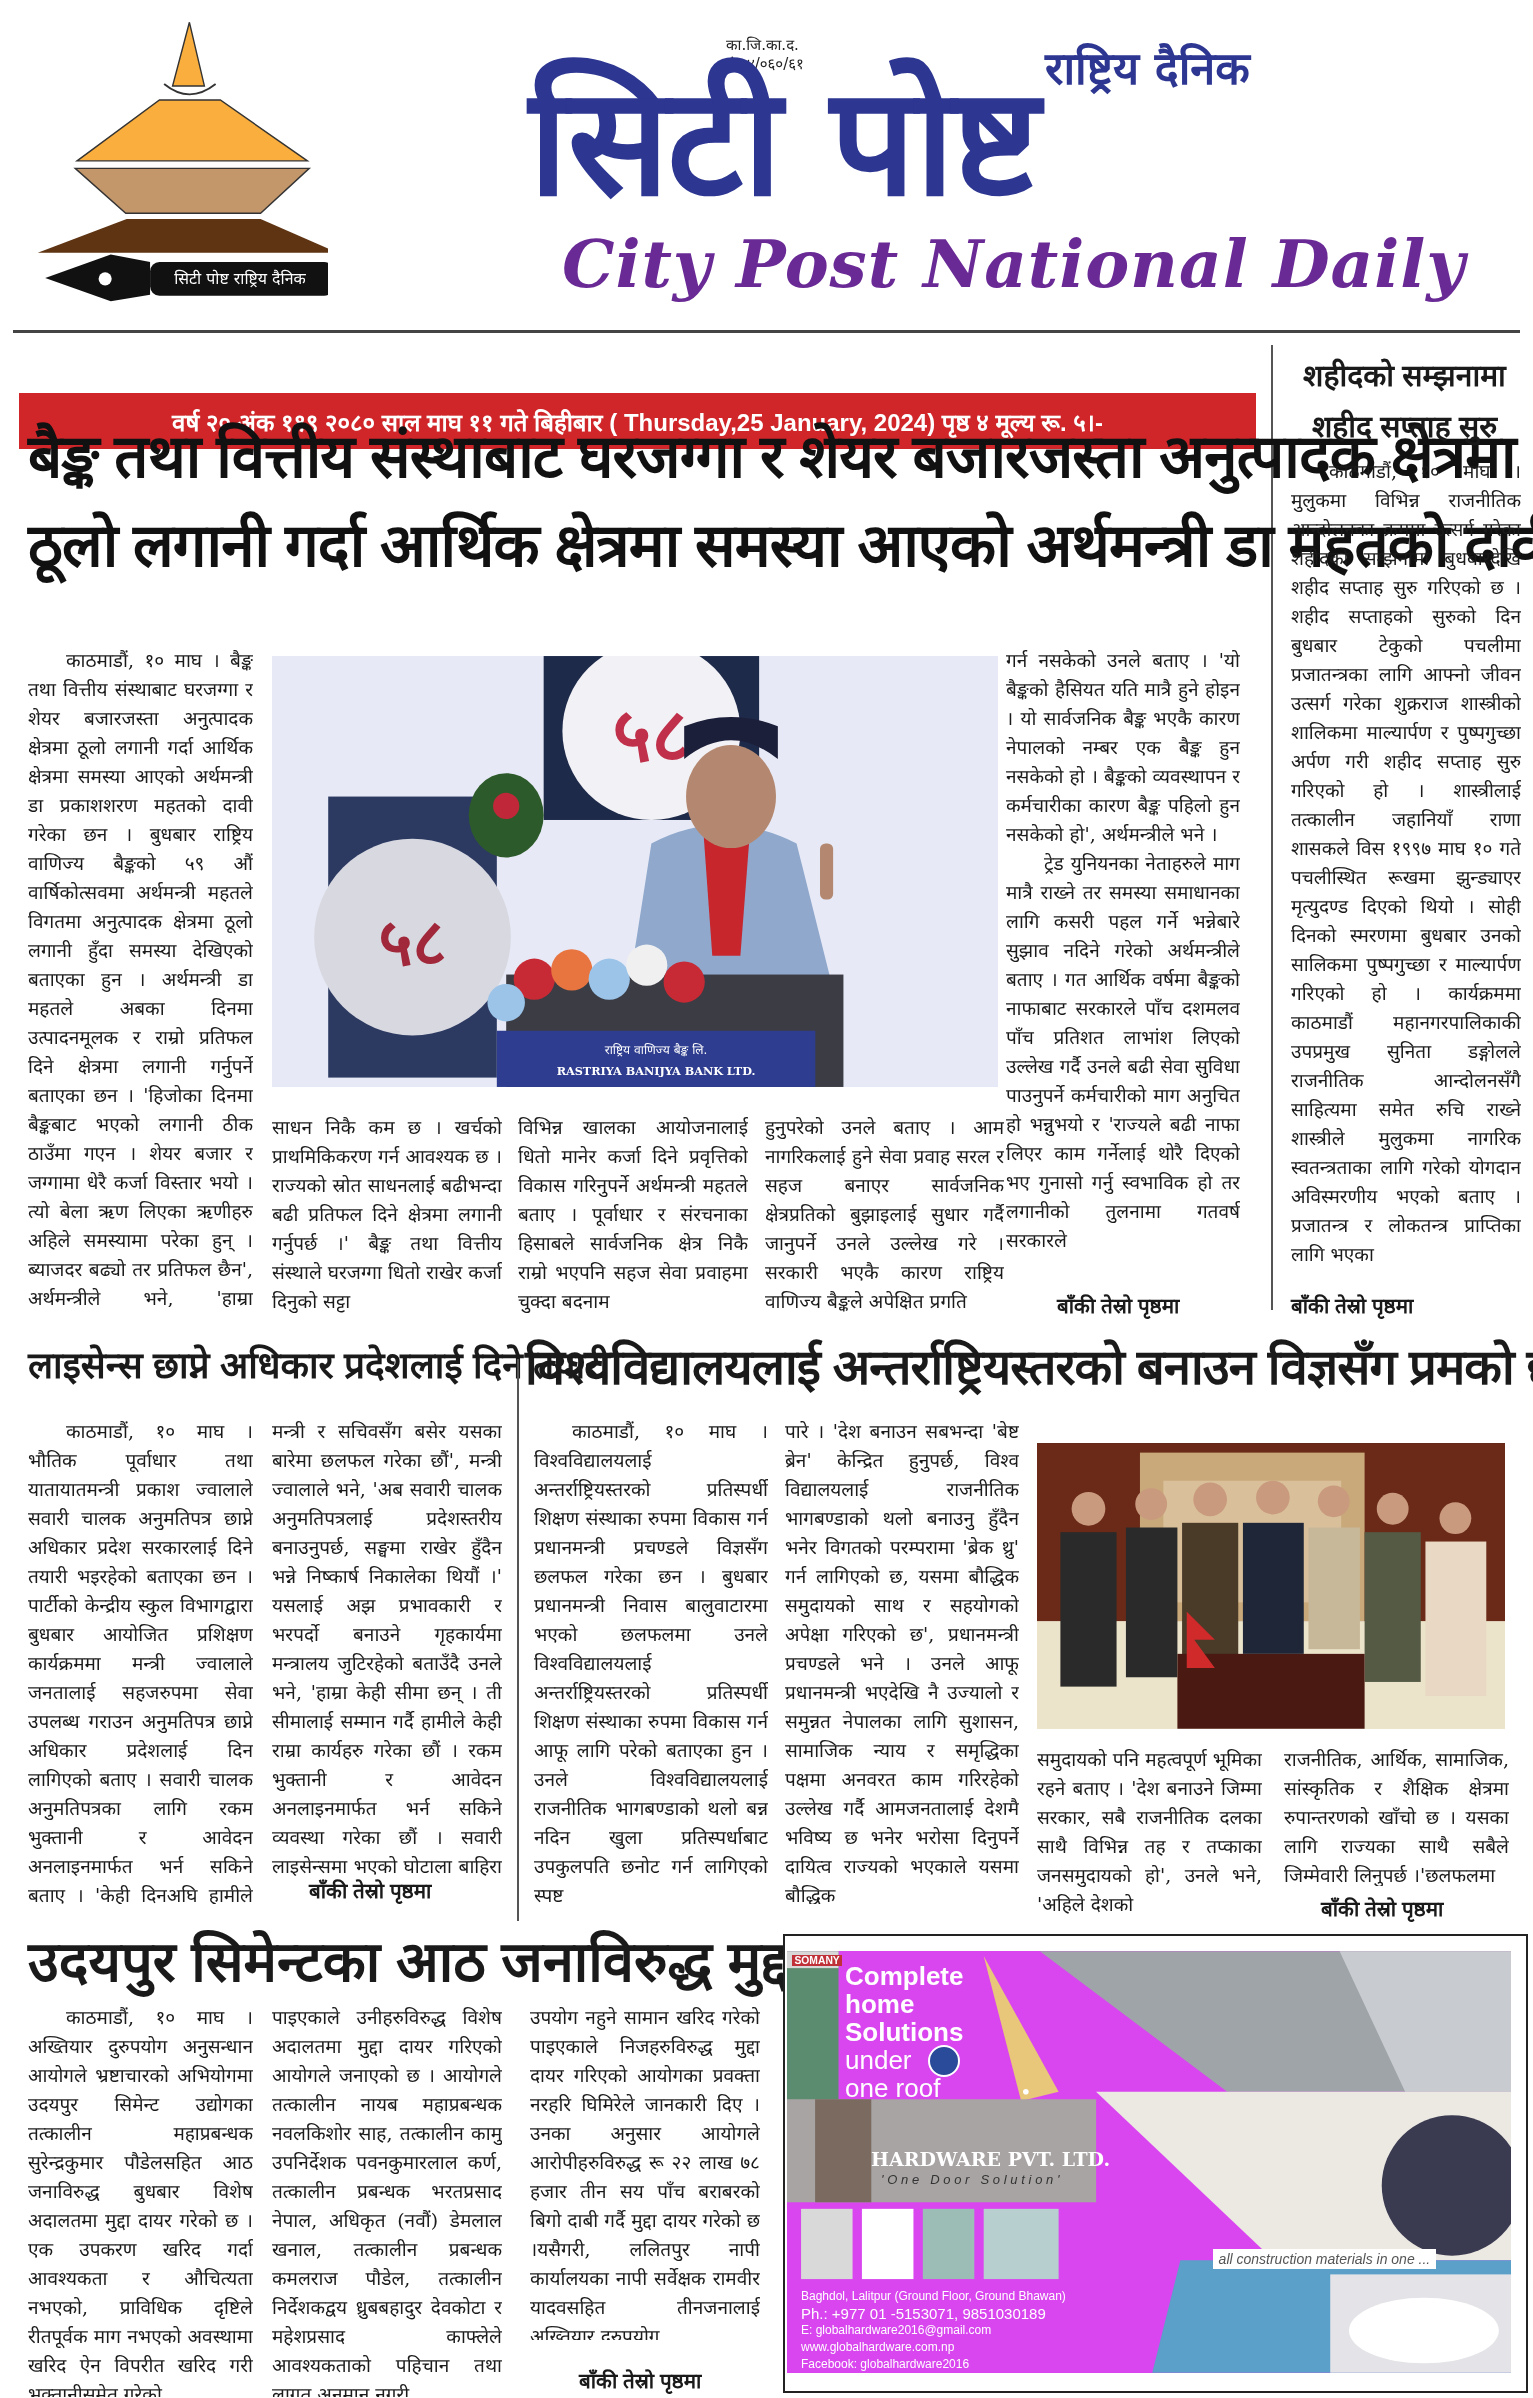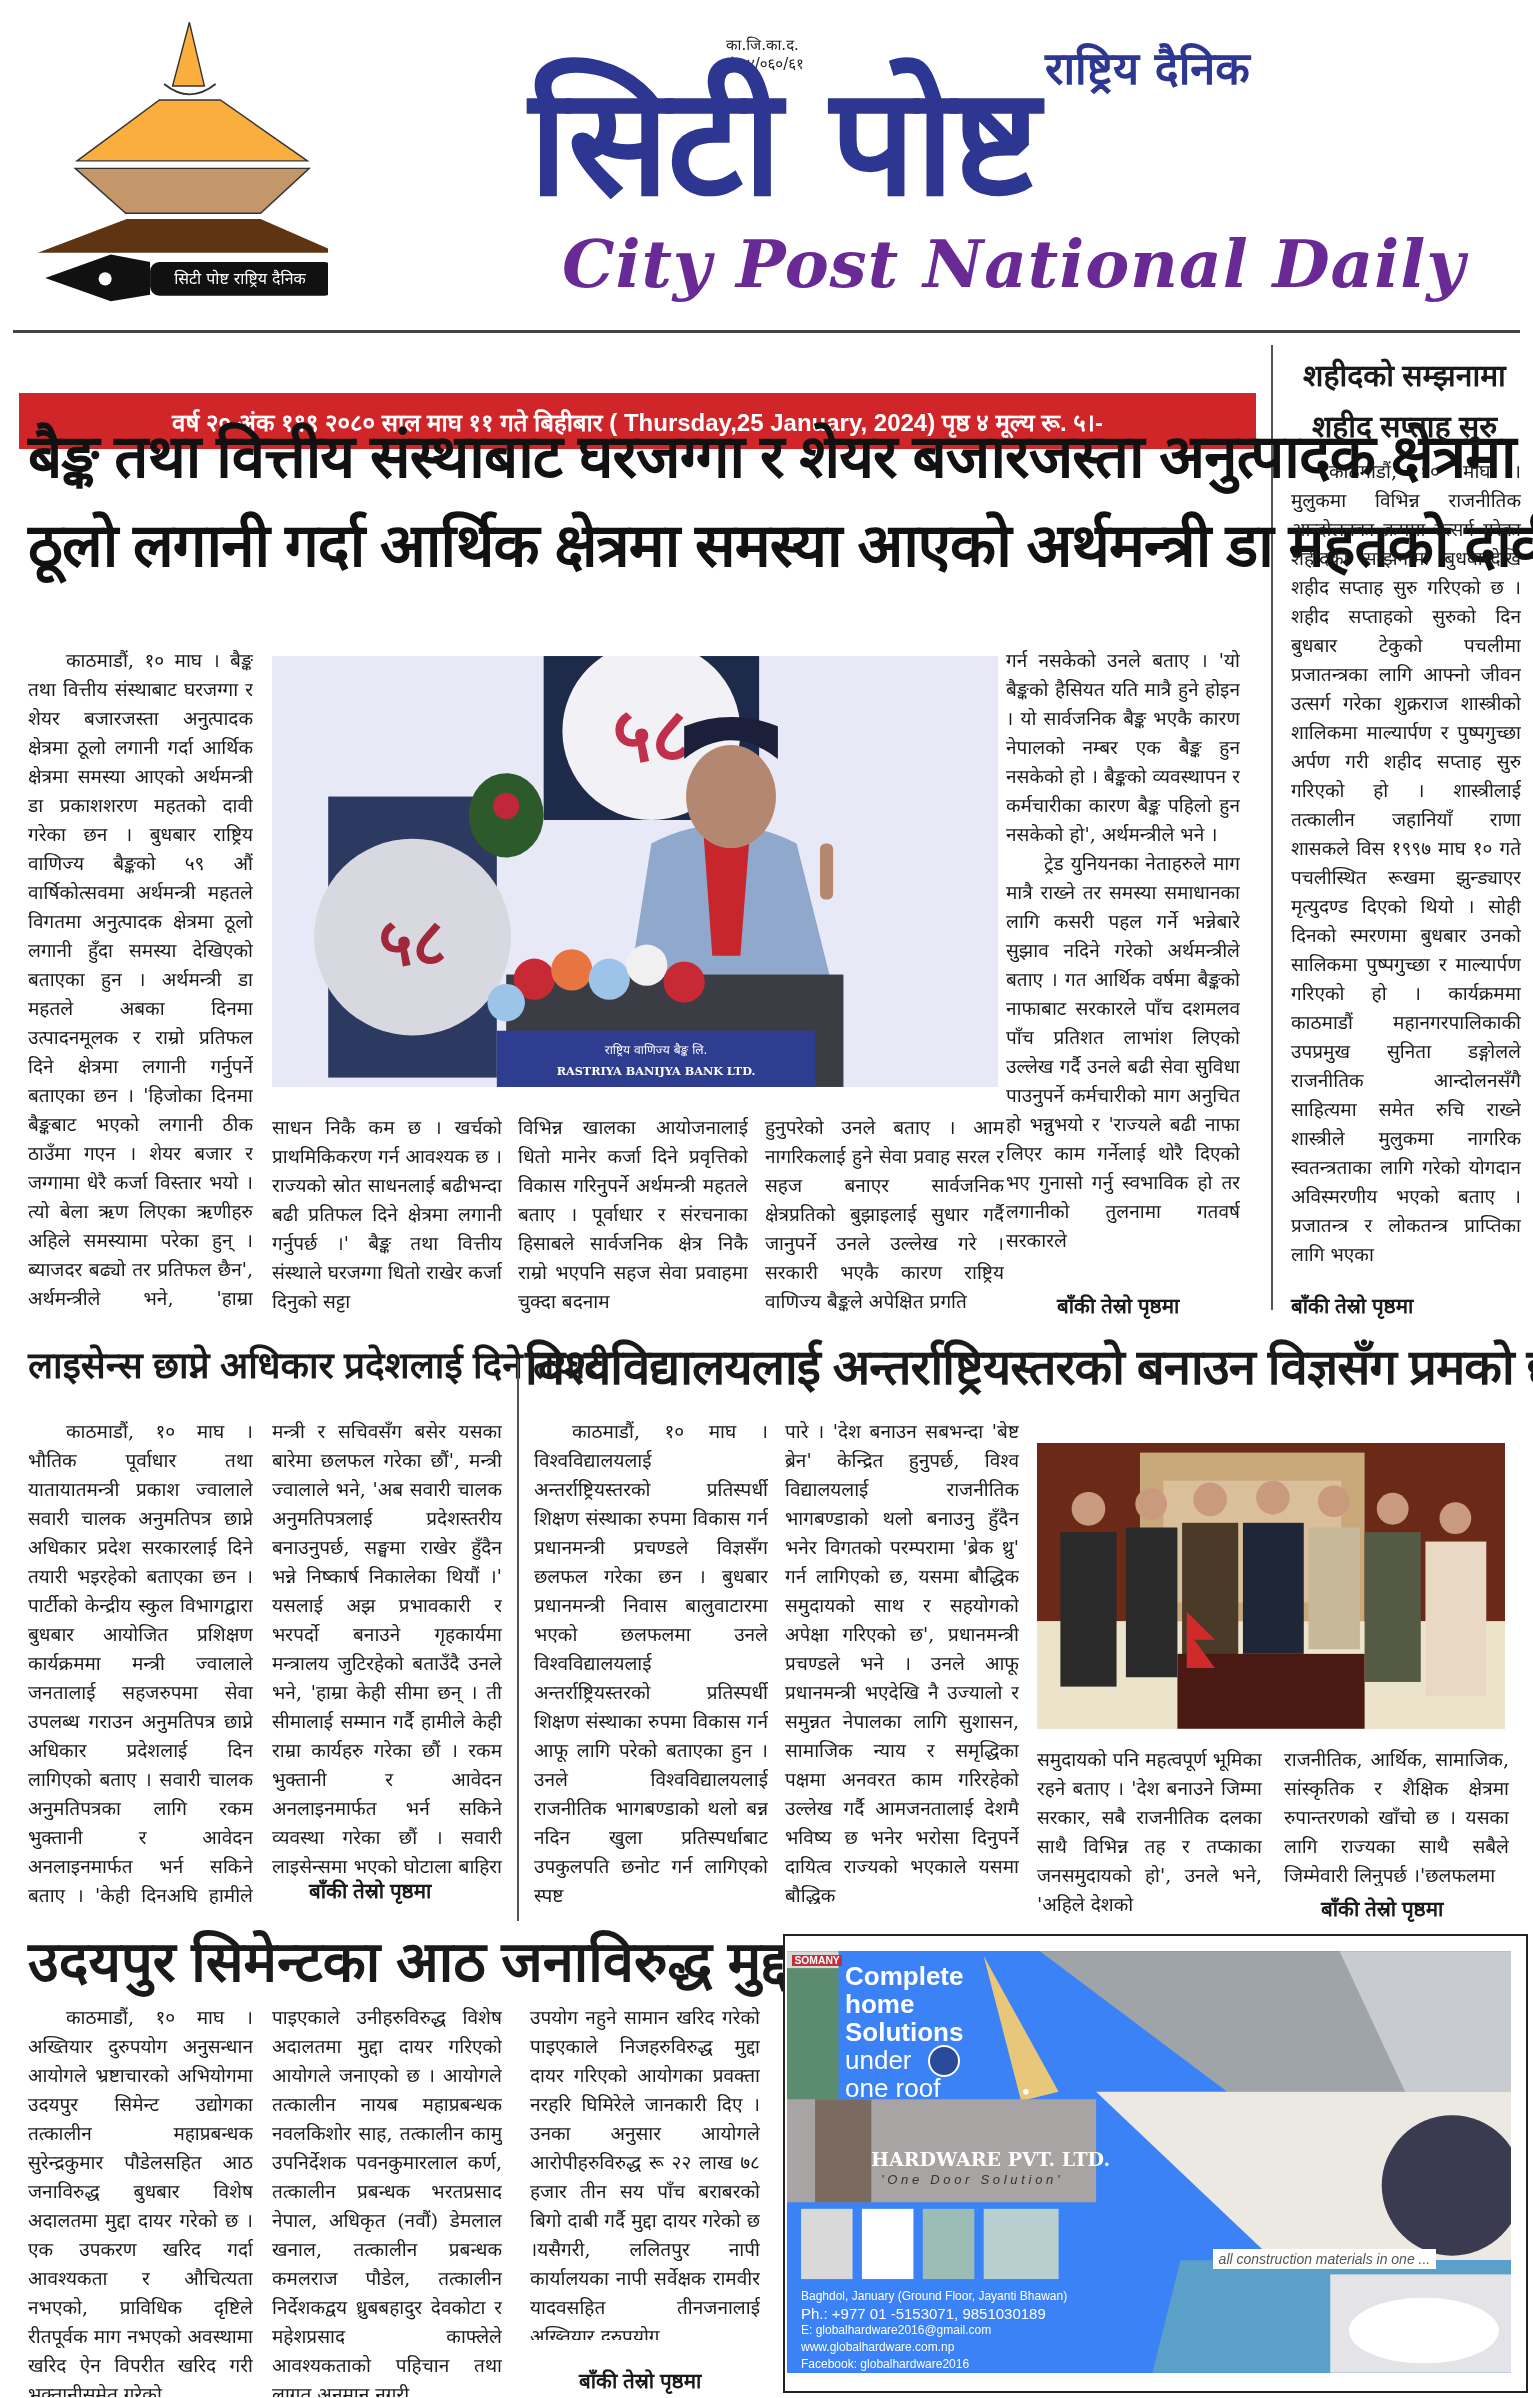--- a/index.html
+++ b/index.html
@@ -36,21 +36,21 @@
   .photo { overflow: hidden; }
   .photo1 { left: 272px; top: 656px; width: 726px; height: 431px; background: linear-gradient(180deg,#eef0fa 0%,#dde2f2 60%,#c9d0ea 100%); }
   .photo2 { left: 1037px; top: 1443px; width: 468px; height: 286px; background: linear-gradient(180deg,#5a2a1c 0%,#7c3e26 40%,#e8e0c8 75%,#efe7d2 100%); }
 
   .h2-left { left: 28px; top: 1338px; width: 450px; font-size: 37px; font-weight: bold; font-family: "Liberation Sans", sans-serif; text-align: center; white-space: nowrap; }
   .h2-right { left: 525px; top: 1332px; width: 1002px; font-size: 49px; font-weight: bold; font-family: "Liberation Sans", sans-serif; text-align: center; white-space: nowrap; letter-spacing: -0.9px; }
   .h3 { left: 28px; top: 1921px; width: 731px; font-size: 56px; font-weight: bold; font-family: "Liberation Sans", sans-serif; text-align: center; white-space: nowrap; }
 
   
   .ad-frame { left: 783px; top: 1934px; width: 745px; height: 459px; border: 2.8px solid #222; background: #fff; }
-  .ad { left: 787px; top: 1951px; width: 724px; height: 422px; background: #3b82f6; overflow: hidden; }
+  .ad { left: 787px; top: 1951px; width: 724px; height: 422px; background: #d946ef; overflow: hidden; }
   .ad-headline { left: 58px; top: 11.2px; color: #fff; font-family: "Liberation Sans", sans-serif; font-size: 26px; line-height: 28px; }
   .ad-headline .b { font-weight: bold; }
   .ad-brand-name { left: 84px; top: 139px; font-size: 51px; font-weight: bold; color: #fff; font-family: "DejaVu Serif", serif; letter-spacing: 1.9px; text-shadow: 0.9px 0.9px 0 #666; }
   .ad-brand-sub { left: 84px; top: 197px; font-size: 19px; font-weight: bold; color: #fff; font-family: "DejaVu Serif", serif; }
   .ad-tag { left: 94px; top: 221px; font-size: 13px; color: #333; letter-spacing: 3.7px; font-family: "Liberation Sans", sans-serif; font-style: italic; }
   .ad-contact { left: 14px; top: 337px; color: #fff; font-family: "Liberation Sans", sans-serif; font-size: 12px; line-height: 17px; }
   .ad-contact .ph { font-size: 15px; }
   .ad-slogan { left: 426px; top: 298px; font-size: 14px; font-style: italic; color: #555; font-family: "Liberation Sans", sans-serif; background: #fff; padding: 1.9px 5.6px; }
 </style>
 </head>
@@ -240,20 +240,20 @@
     <div class="b">home</div>
     <div class="b">Solutions</div>
     <div>under</div>
     <div>one roof</div>
   </div>
   <div class="abs" style="left:141px; top:94px; width:32px; height:32px; border-radius:50%; background:#2a4a9a; border:2.8px solid #fff;"></div>
   <div class="abs ad-brand-sub">HARDWARE PVT. LTD.</div>
   <div class="abs ad-tag">'One Door Solution'</div>
   <div class="abs ad-slogan">all construction materials in one ...</div>
   <div class="abs ad-contact">
-    <div>Baghdol, January (Ground Floor, Jayanti Bhawan)</div>
+    <div>Baghdol, Lalitpur (Ground Floor, Ground Bhawan)</div>
     <div class="ph">Ph.: +977 01 -5153071, 9851030189</div>
     <div>E: globalhardware2016@gmail.com</div>
     <div>www.globalhardware.com.np</div>
     <div>Facebook: globalhardware2016</div>
   </div>
 </div>
 
 
 </body></html>

